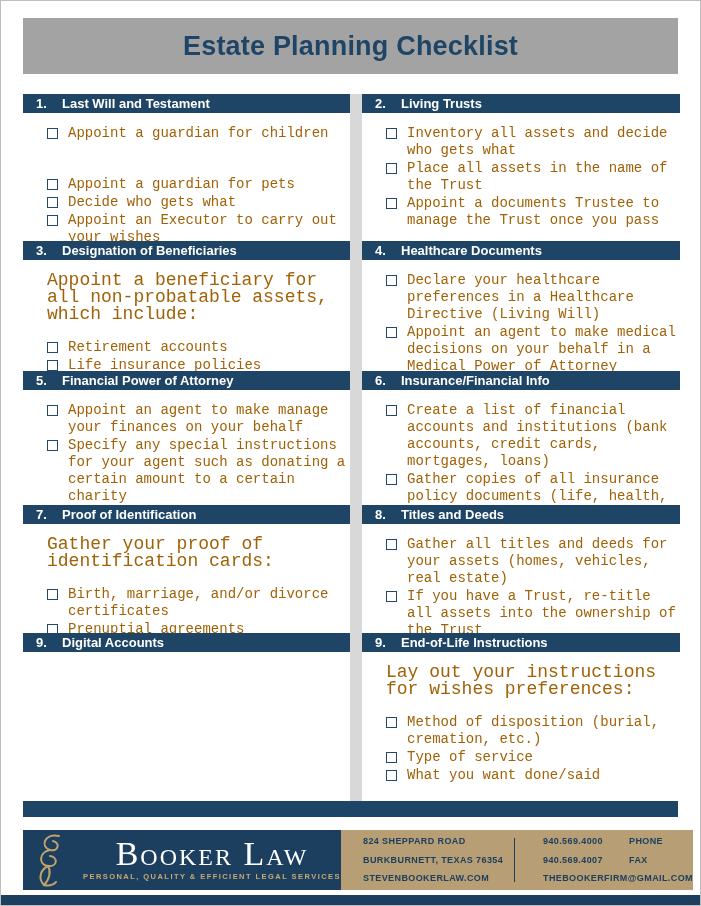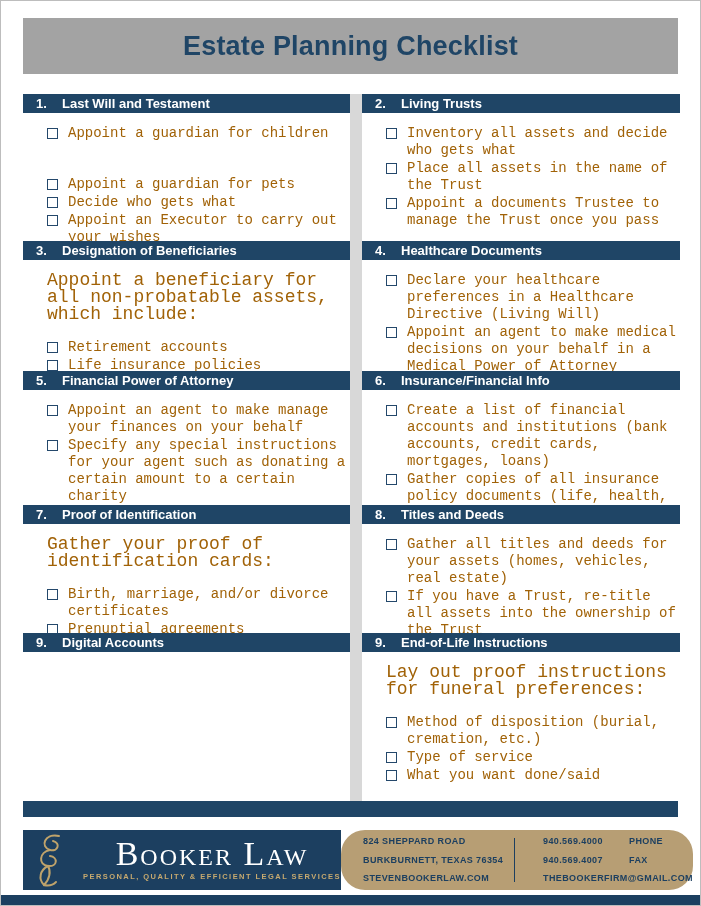--- a/index.html
+++ b/index.html
@@ -60,21 +60,21 @@
   .f-name{
     font-family:"Liberation Serif", serif; font-variant:small-caps;
     font-size:34px; line-height:30px; color:#ffffff; letter-spacing:2px; white-space:nowrap;
   }
   .f-tagline{
     font-size:7.5px; font-weight:700; color:#C6A96F; letter-spacing:1.45px;
     margin-top:3px; white-space:nowrap;
   }
   .f-right{
     flex:1; background:#B79E74; display:flex; align-items:center;
-    padding-left:22px; gap:6px;border-radius:24px;
+    padding-left:22px; gap:6px;
   }
   .f-col{ list-style:none; }
   .f-col li{
     font-size:9px; font-weight:700; color:#1C3F60; letter-spacing:0.4px;
     line-height:18.5px; white-space:nowrap;
   }
   .addr-col{ width:143px; }
   .v-div{ width:1px; height:44px; background:#1C3F60; margin:0 2px; }
   .phone-col{ padding-left:20px; }
   .phone-col .val{ display:inline-block; }
@@ -267,21 +267,21 @@
               </div>
             </div>
           </div>
         </section>
         <section>
           <div class="sec-header">
             <span class="sec-num">9.</span>
             <span>End-of-Life Instructions</span>
           </div>
           <div class="sec-body">
-            <p class="intro">Lay out proof instructions for funeral preferences:</p>
+            <p class="intro">Lay out your instructions for wishes preferences:</p>
             <div class="group">
               <div class="item">
                 <span class="cb"></span>
                 <span class="txt">Method of disposition (burial, cremation, etc.)</span>
               </div>
               <div class="item">
                 <span class="cb"></span>
                 <span class="txt">Type of service</span>
               </div>
               <div class="item">

